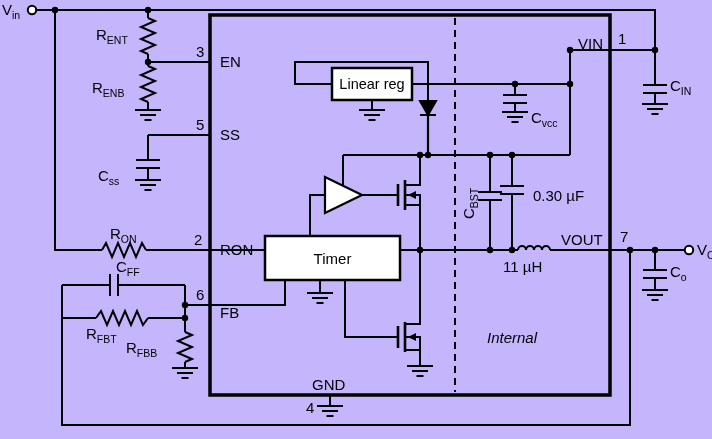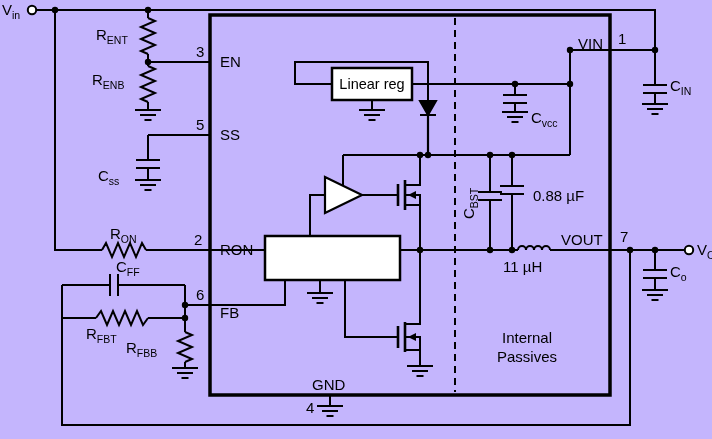--- a/index.html
+++ b/index.html
@@ -8,21 +8,21 @@
     font-family:"Liberation Sans",sans-serif;color:#000;overflow:hidden;
   }
   .canvas svg{position:absolute;left:0;top:0;}
   .lbl{position:absolute;font-size:15px;line-height:1.05;white-space:nowrap;color:#000;}
   .lbl sub{font-size:10.5px;line-height:0;}
   .blocklbl{
     position:absolute;display:flex;align-items:center;justify-content:center;
     font-size:14.5px;white-space:nowrap;color:#000;
   }
   .rot{transform:rotate(-90deg);transform-origin:left top;}
-  .center{text-align:center;}
+  .center{text-align:left;font-style:italic;}
 </style>
 </head>
 <body>
 
 <div class="canvas">
 
 <svg width="712" height="439" viewBox="0 0 712 439">
   <defs>
     <g id="gnd">
       <path d="M-13,0 H13 M-8,5 H8 M-3.5,10 H3.5"></path>
@@ -205,49 +205,49 @@
     <circle cx="512" cy="250" r="3.2"></circle>
     <circle cx="630" cy="250" r="3.2"></circle>
         <circle cx="655" cy="250" r="3.2"></circle>
   </g>
 </svg>
 
 <div class="lbl" style="left:2px;top:2px"><span>V</span><sub>in</sub></div>
 <div class="lbl" style="left:697px;top:242px"><span>V</span><sub>O</sub></div>
 
 <div class="lbl" style="left:96px;top:27px"><span>R</span><sub>ENT</sub></div>
-<div class="lbl" style="left:92px;top:72px"><span>R</span><sub>ENB</sub></div>
+<div class="lbl" style="left:92px;top:80px"><span>R</span><sub>ENB</sub></div>
 <div class="lbl" style="left:98px;top:168px"><span>C</span><sub>ss</sub></div>
 <div class="lbl" style="left:110px;top:226px"><span>R</span><sub>ON</sub></div>
 <div class="lbl" style="left:116px;top:259px"><span>C</span><sub>FF</sub></div>
 <div class="lbl" style="left:86px;top:326px"><span>R</span><sub>FBT</sub></div>
 <div class="lbl" style="left:126px;top:340px"><span>R</span><sub>FBB</sub></div>
 <div class="lbl" style="left:670px;top:78px"><span>C</span><sub>IN</sub></div>
 <div class="lbl" style="left:670px;top:264px"><span>C</span><sub>o</sub></div>
 <div class="lbl" style="left:531px;top:110px"><span>C</span><sub>vcc</sub></div>
 <div class="lbl rot" style="left:461px;top:219px"><span>C</span><sub>BST</sub></div>
-<div class="lbl" style="left:533px;top:188px">0.88 µF</div>
+<div class="lbl" style="left:533px;top:188px">0.30 µF</div>
 <div class="lbl" style="left:503px;top:259px">11 µH</div>
 
 <div class="lbl" style="left:196px;top:44px">3</div>
 <div class="lbl" style="left:196px;top:117px">5</div>
 <div class="lbl" style="left:194px;top:232px">2</div>
 <div class="lbl" style="left:196px;top:287px">6</div>
 <div class="lbl" style="left:306px;top:400px">4</div>
 <div class="lbl" style="left:618px;top:31px">1</div>
 <div class="lbl" style="left:620px;top:229px">7</div>
 
 <div class="lbl" style="left:220px;top:54px">EN</div>
 <div class="lbl" style="left:220px;top:127px">SS</div>
 <div class="lbl" style="left:220px;top:242px">RON</div>
 <div class="lbl" style="left:220px;top:305px">FB</div>
 <div class="lbl" style="left:312px;top:377px">GND</div>
 <div class="lbl" style="left:578px;top:36px">VIN</div>
 <div class="lbl" style="left:561px;top:232px">VOUT</div>
 
 <div class="blocklbl" style="left:332px;top:68px;width:80px;height:32px">Linear reg</div>
+<div class="blocklbl" style="left:265px;top:236px;width:135px;height:44px;font-size:15px">Timer</div>
 
 <div class="lbl center" style="left:487px;top:328px;width:80px;line-height:19px">
   <span style="display:block">Internal</span>
-  <span style="display:block">Passives</span>
 </div>
 
 </div>
 
 </body></html>

